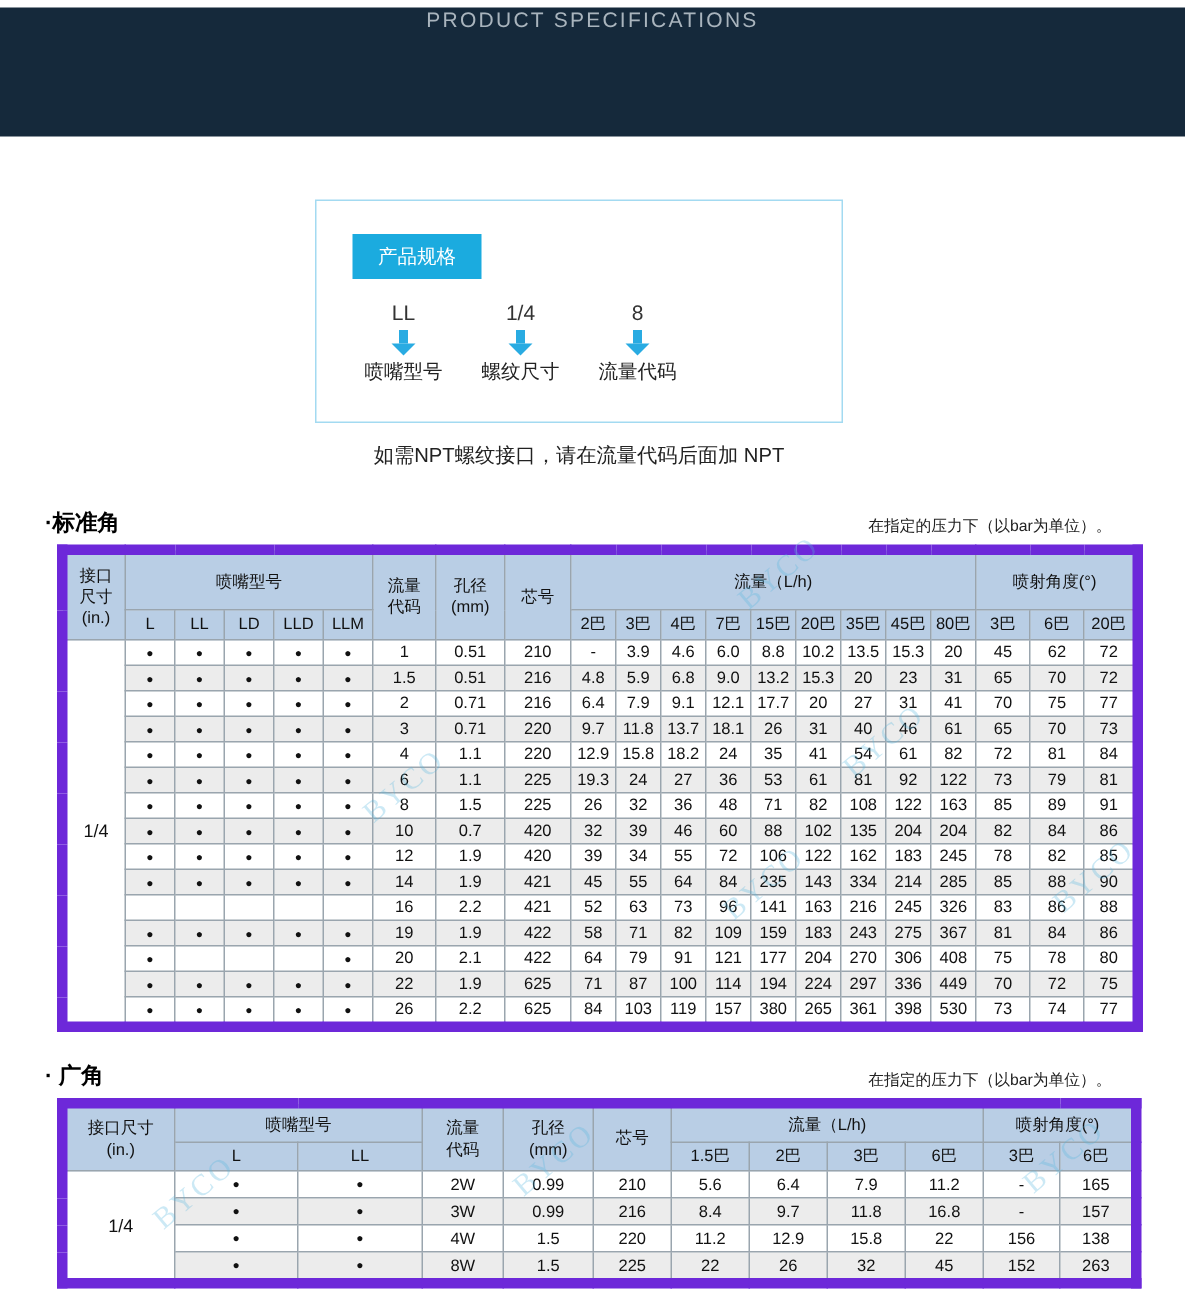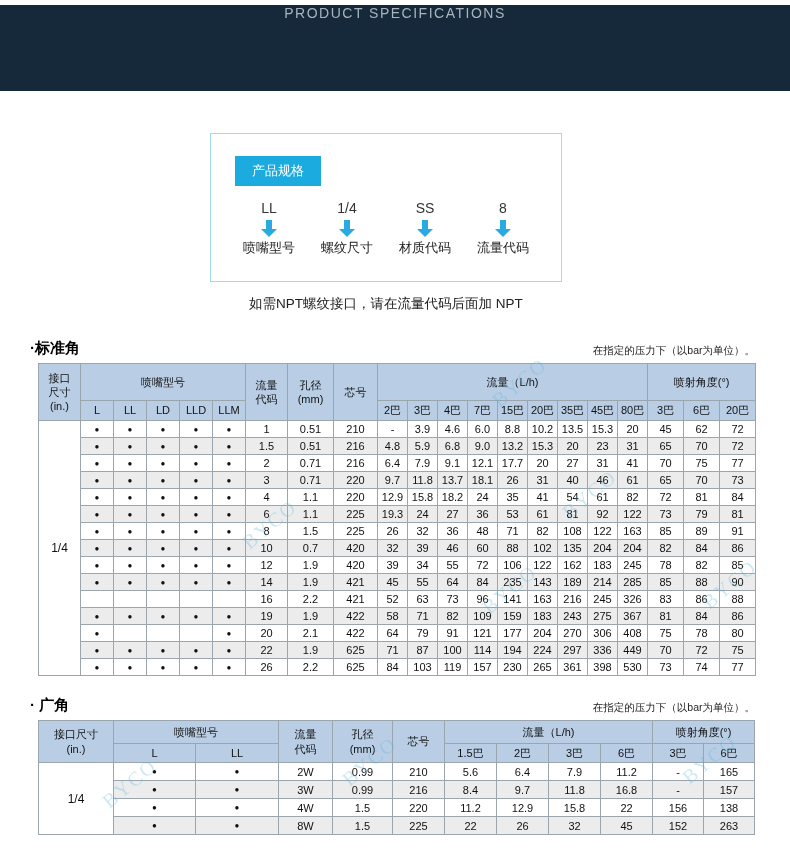--- a/index.html
+++ b/index.html
@@ -17,27 +17,27 @@
   .order-items{display:flex;margin:14px 0 0 20px;}
   .order-item{width:76px;margin-right:2px;text-align:center;}
   .order-code{font-size:14px;color:#333;}
   .arrow-down{position:relative;width:16px;height:17px;margin:4px auto 2px auto;}
   .arrow-down::before{content:"";position:absolute;left:5px;top:0;width:6px;height:9px;background:#29abe2;}
   .arrow-down::after{content:"";position:absolute;left:0;top:9px;width:0;height:0;
     border-left:8px solid transparent;border-right:8px solid transparent;border-top:8px solid #29abe2;}
   .order-label{font-size:13px;color:#222;}
   .order-note{width:380px;margin:13px 0 0 196px;text-align:center;font-size:13.5px;color:#222;}
   
-  .section-head{display:flex;justify-content:space-between;align-items:flex-end;margin:26px 35px 5px 30px;}
+  .section-head{display:flex;justify-content:space-between;align-items:flex-end;margin:26px 49px 5px 30px;}
   .section-head.second{margin-top:20px;}
   .section-title{font-size:15px;font-weight:bold;color:#000;}
   .section-note{font-size:10.5px;color:#222;}
   
   .table-wrap{position:relative;margin-left:38px;width:717px;}
-  table.spec{border-collapse:collapse;table-layout:fixed;width:717px;border:1px solid #6d28d9;}
+  table.spec{border-collapse:collapse;table-layout:fixed;width:717px;border:7px solid #6d28d9;}
   table.spec th,table.spec td{border:1px solid #9aa5ae;text-align:center;vertical-align:middle;padding:0;}
   table.spec th{background:#b9cee5;font-size:11px;font-weight:normal;white-space:pre-line;line-height:1.3;color:#111;height:19px;}
   #standard-table thead tr:first-child th{height:36px;}
   #wide-table thead tr:first-child th{height:22px;}
   #wide-table thead tr:last-child th{height:18px;}
   table.spec td{font-size:11px;height:16px;color:#111;background:#fff;}
   #wide-table td{height:17px;}
   table.spec tbody tr:nth-child(even) td{background:#ececec;}
   table.spec td.size-cell{background:#ffffff !important;font-size:12px;}
   table.spec td.dot{font-size:8px;}
@@ -57,25 +57,20 @@
   <div class="order-items" id="order-items">
       <div class="order-item">
         <div class="order-code">LL</div>
         <div class="arrow-down"></div>
         <div class="order-label">喷嘴型号</div>
       </div>
       <div class="order-item">
         <div class="order-code">1/4</div>
         <div class="arrow-down"></div>
         <div class="order-label">螺纹尺寸</div>
-      </div>
-      <div class="order-item">
-        <div class="order-code">SS</div>
-        <div class="arrow-down"></div>
-        <div class="order-label">材质代码</div>
       </div>
       <div class="order-item">
         <div class="order-code">8</div>
         <div class="arrow-down"></div>
         <div class="order-label">流量代码</div>
       </div>
     </div>
 </div>
 <div class="order-note">如需NPT螺纹接口，请在流量代码后面加 NPT</div>
 
@@ -355,21 +350,21 @@
           <td class="dot">●</td>
           <td>14</td>
           <td>1.9</td>
           <td>421</td>
           <td>45</td>
           <td>55</td>
           <td>64</td>
           <td>84</td>
           <td>235</td>
           <td>143</td>
-          <td>189</td>
+          <td>334</td>
           <td>214</td>
           <td>285</td>
           <td>85</td>
           <td>88</td>
           <td>90</td>
         </tr>
         <tr>
           <td class="dot"></td>
           <td class="dot"></td>
           <td class="dot"></td>
@@ -463,21 +458,21 @@
           <td class="dot">●</td>
           <td class="dot">●</td>
           <td class="dot">●</td>
           <td>26</td>
           <td>2.2</td>
           <td>625</td>
           <td>84</td>
           <td>103</td>
           <td>119</td>
           <td>157</td>
-          <td>230</td>
+          <td>380</td>
           <td>265</td>
           <td>361</td>
           <td>398</td>
           <td>530</td>
           <td>73</td>
           <td>74</td>
           <td>77</td>
         </tr>
       </tbody>
   </table>

